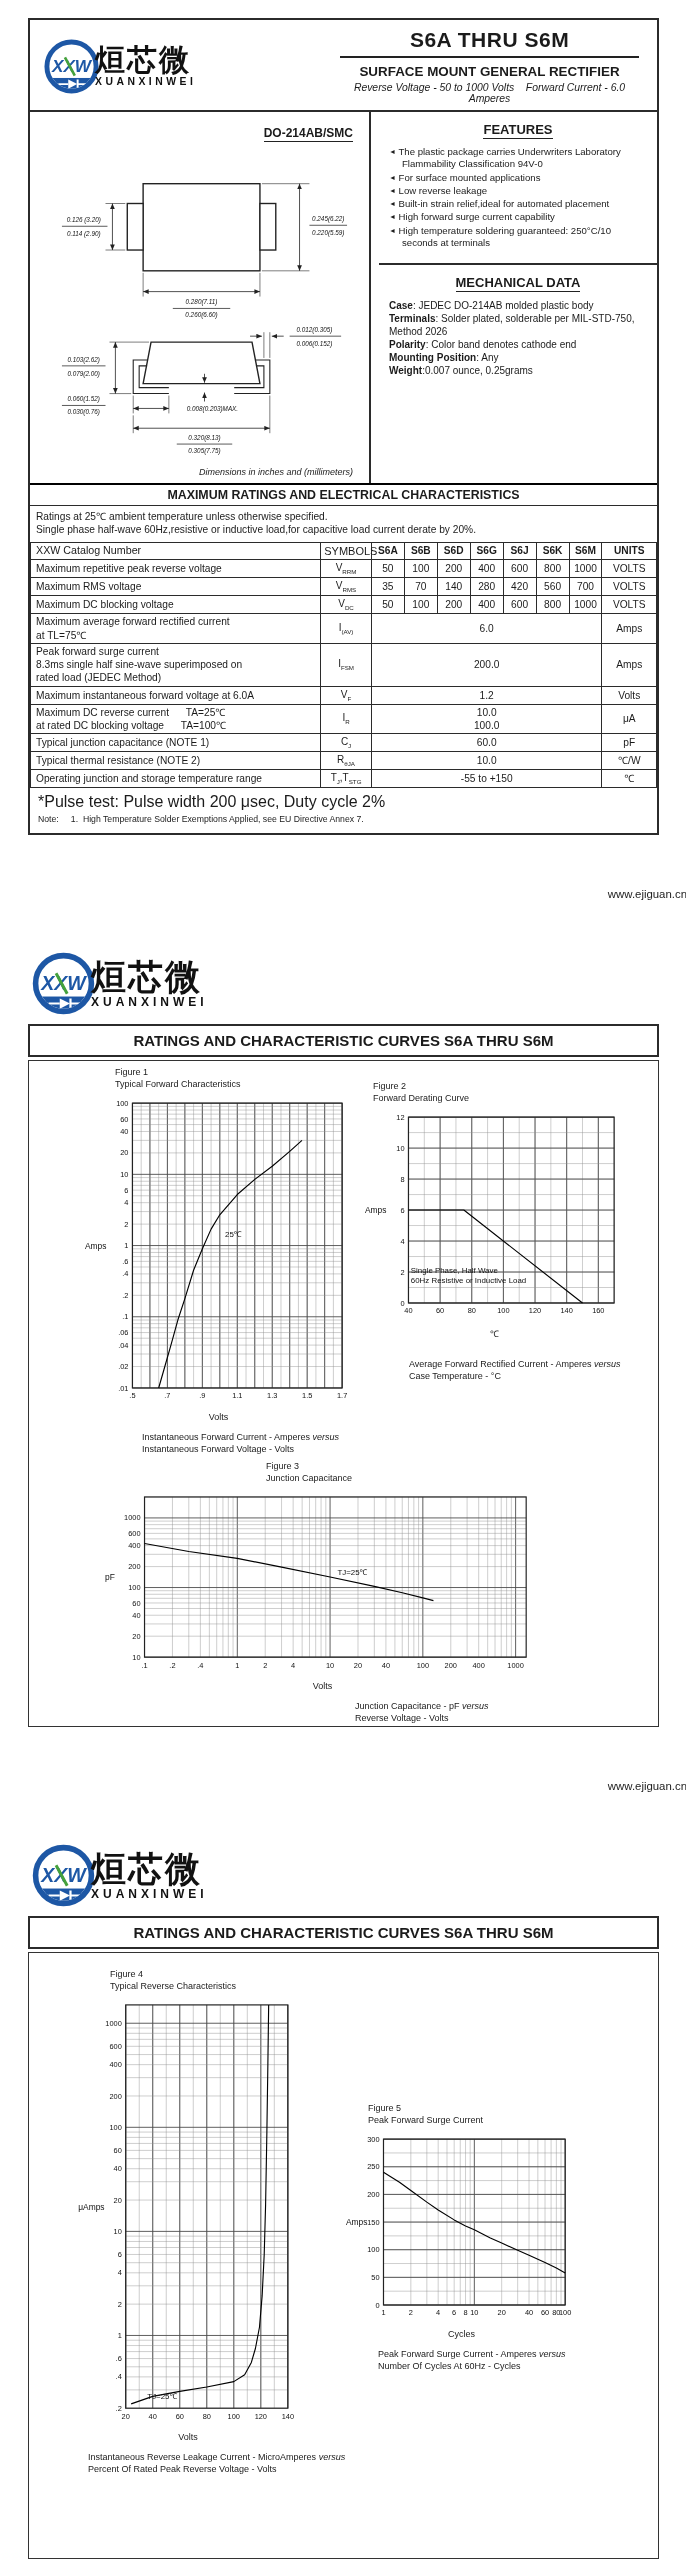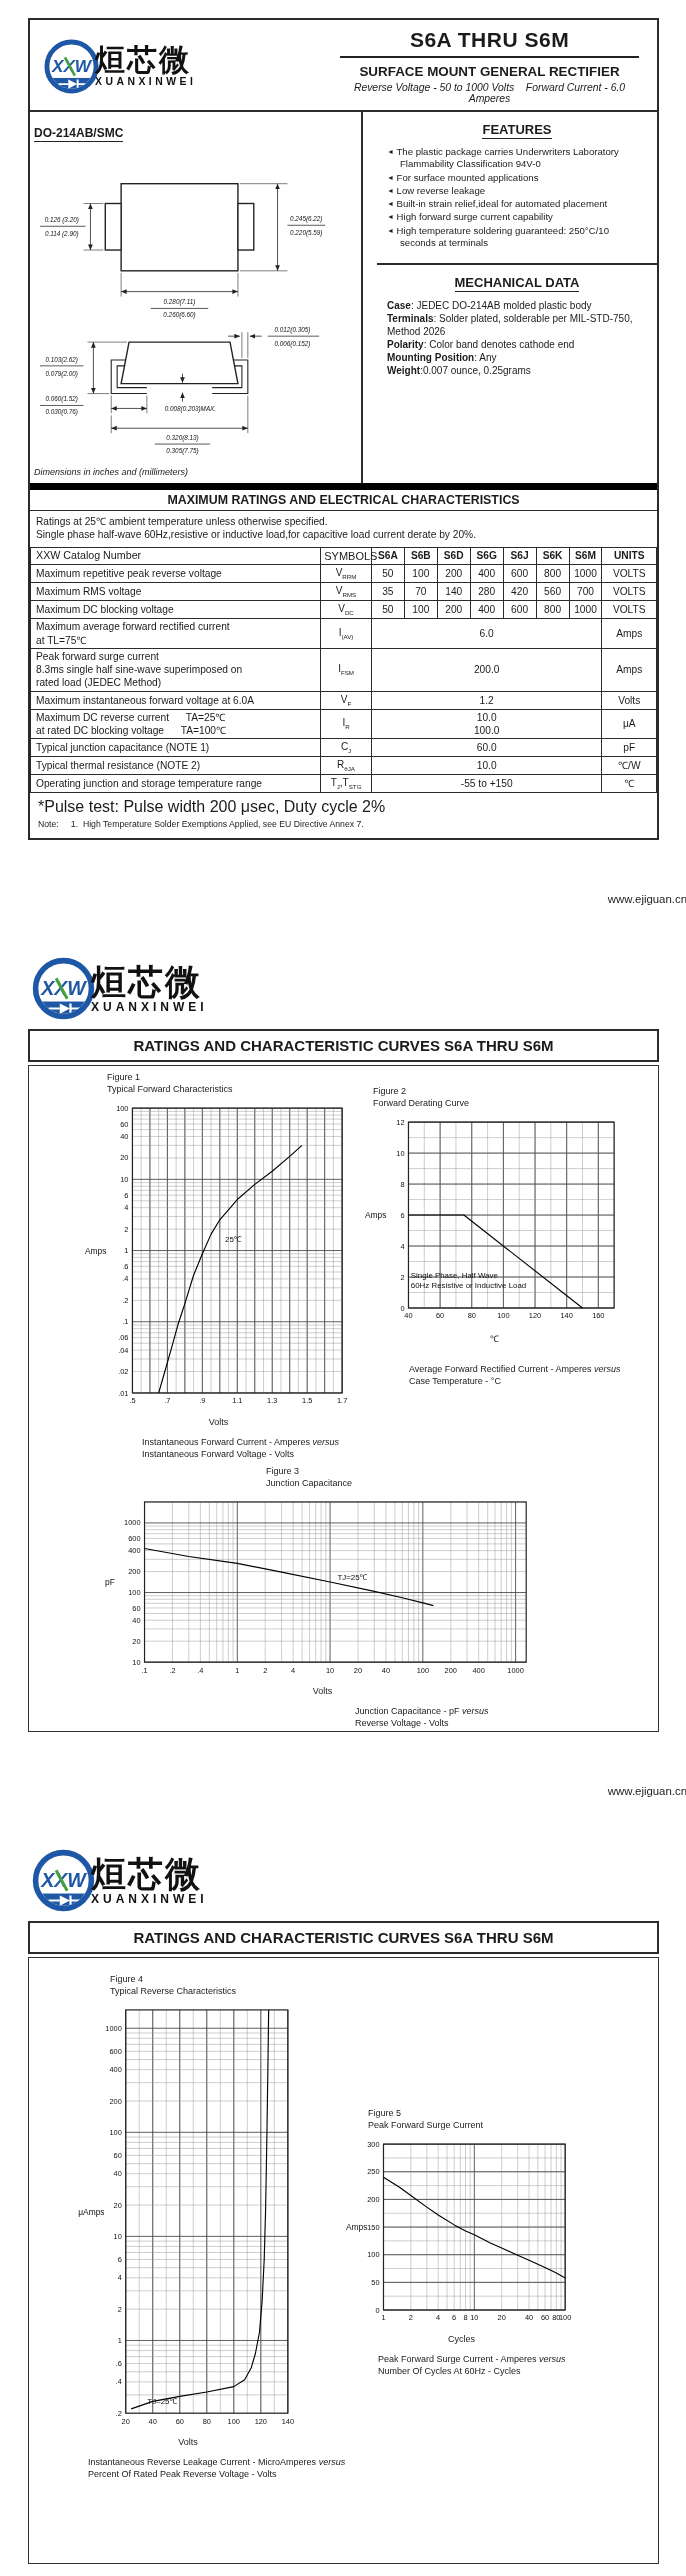--- a/index.html
+++ b/index.html
@@ -19,34 +19,34 @@
   .logo-lg .logo-en{font-size:12px;letter-spacing:4px;}
   
   .hd{display:flex;align-items:center;padding:8px 10px 6px 12px;}
   .hd-right{margin-left:auto;width:315px;text-align:center;}
   .title{font-size:21px;font-weight:bold;letter-spacing:0.5px;}
   .title-rule{border-bottom:2px solid #222;margin:4px 8px 6px 8px;}
   .subtitle{font-size:13.4px;font-weight:bold;}
   .tagline{font-size:10.4px;font-style:italic;margin-top:3px;white-space:pre-wrap;}
   
   .cols{display:flex;border-top:2px solid #2b2b2b;}
-  .col-l{width:319px;padding:10px 8px 6px 4px;text-align:left;}
-  .col-r{flex:1;border-left:2px solid #2b2b2b;padding:8px 10px 6px 24px;}
+  .col-l{width:319px;padding:10px 16px 6px 4px;text-align:right;}
+  .col-r{flex:1;border-left:2px solid #2b2b2b;padding:8px 10px 6px 18px;}
   .pkg-name{font-size:12px;font-weight:bold;margin:4px 0 6px 0;}
   .ul{display:inline-block;border-bottom:1.5px solid #222;padding-bottom:1px;}
   .pkg-cap{font-size:9px;font-style:italic;margin-top:6px;}
   .sec-head{text-align:center;font-size:13px;font-weight:bold;margin:2px 0 7px 0;}
   .feats{font-size:9.6px;line-height:1.28;}
   .feat{padding-left:13px;text-indent:-13px;margin-bottom:1px;}
   .feat .bullet{font-size:7px;position:relative;top:-1px;}
   .mech{border-top:2px solid #2b2b2b;margin:14px -10px 0 -10px;padding:8px 10px 4px 10px;}
   .mech-lines{font-size:10px;line-height:1.3;}
   
   .ratings{border-top:0;}
-  .rat-title{border-top:7px solid #000000;border-bottom:1.5px solid #2b2b2b;text-align:center;font-weight:bold;font-size:12.4px;padding:3px 0;}
+  .rat-title{border-top:2px solid #000000;border-bottom:1.5px solid #2b2b2b;text-align:center;font-weight:bold;font-size:12.4px;padding:3px 0;}
   .conds{font-size:10.2px;padding:4px 6px 5px 6px;line-height:1.32;}
   table.rt{width:100%;border-collapse:collapse;table-layout:fixed;}
   table.rt td{border:1px solid #2b2b2b;font-size:10.2px;padding:1px 3px;text-align:center;vertical-align:middle;line-height:1.3;}
   table.rt td.pm{text-align:left;padding-left:5px;white-space:pre-wrap;}
   table.rt td.sy{font-size:10px;}
   table.rt td.sy sub{font-size:6.2px;}
   table.rt .th-sym{font-size:11px;}
   table.rt .th-part,table.rt .th-unit{font-weight:bold;}
   table.rt .th-pm{text-align:left;padding-left:5px;font-size:10.7px;}
   .foot{padding:5px 8px 9px 8px;}
@@ -337,21 +337,21 @@
           <line x1="43.5" y1="57.5" x2="54" y2="57.5" stroke="#fff" stroke-width="2.4"></line>
         </g>
       </svg>
       <div class="logo-txt">
         <div class="logo-cn">烜芯微</div>
         <div class="logo-en">XUANXINWEI</div>
       </div>
     </div>
     <div class="banner">RATINGS AND CHARACTERISTIC CURVES S6A THRU S6M</div>
     <div class="chartbox" style="height:665px">
-      <div id="fig1" class="fig" style="left:54px;top:6px"><div class="fig-label" style="margin-left: 24px;">Figure 1<br>Typical Forward Characteristics</div><svg viewBox="0 0 274 314" width="271" height="311">
+      <div id="fig1" class="fig" style="left:54px;top:6px"><div class="fig-label" style="margin-left: 32px;">Figure 1<br>Typical Forward Characteristics</div><svg viewBox="0 0 274 314" width="271" height="311">
             <line x1="50" y1="8" x2="50" y2="296" stroke="#909090" stroke-width="0.45"></line>
             <line x1="58.83333333333334" y1="8" x2="58.83333333333334" y2="296" stroke="#909090" stroke-width="0.45"></line>
             <line x1="67.66666666666669" y1="8" x2="67.66666666666669" y2="296" stroke="#909090" stroke-width="0.45"></line>
             <line x1="76.50000000000003" y1="8" x2="76.50000000000003" y2="296" stroke="#909090" stroke-width="0.45"></line>
             <line x1="85.33333333333337" y1="8" x2="85.33333333333337" y2="296" stroke="#909090" stroke-width="0.45"></line>
             <line x1="94.16666666666671" y1="8" x2="94.16666666666671" y2="296" stroke="#909090" stroke-width="0.45"></line>
             <line x1="103.00000000000006" y1="8" x2="103.00000000000006" y2="296" stroke="#909090" stroke-width="0.45"></line>
             <line x1="111.8333333333334" y1="8" x2="111.8333333333334" y2="296" stroke="#909090" stroke-width="0.45"></line>
             <line x1="120.66666666666673" y1="8" x2="120.66666666666673" y2="296" stroke="#909090" stroke-width="0.45"></line>
             <line x1="129.50000000000006" y1="8" x2="129.50000000000006" y2="296" stroke="#909090" stroke-width="0.45"></line>

